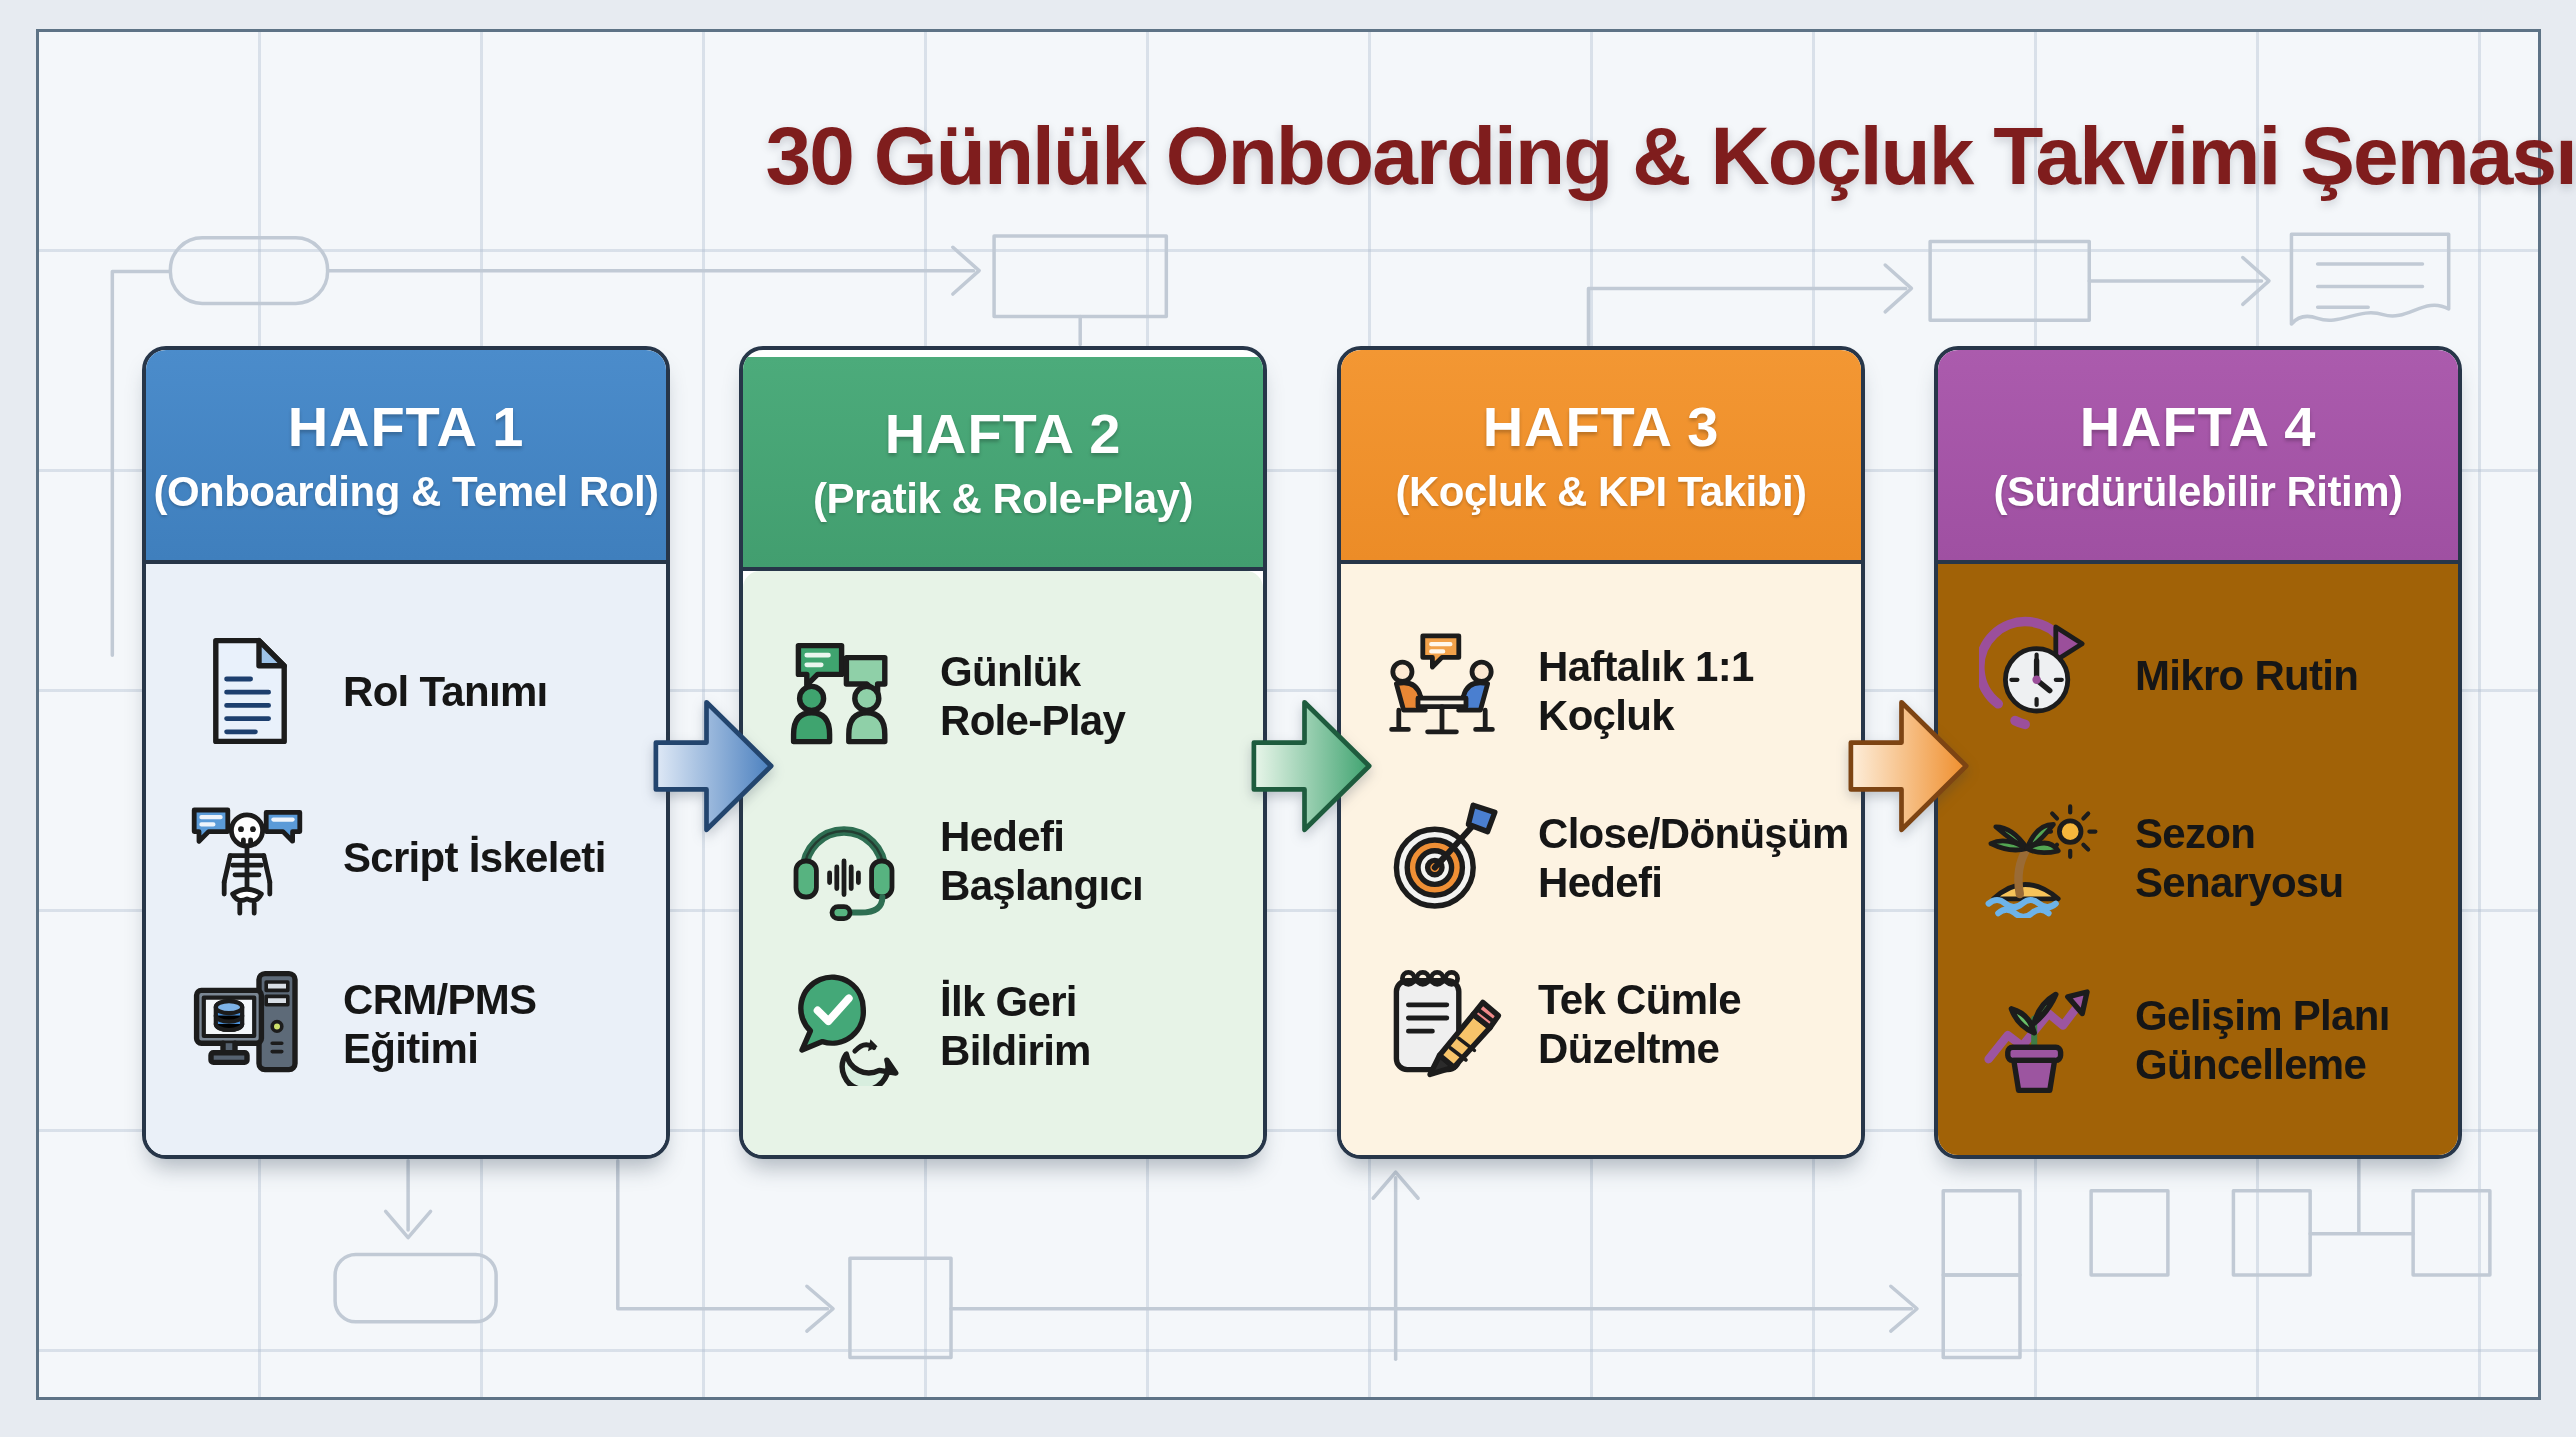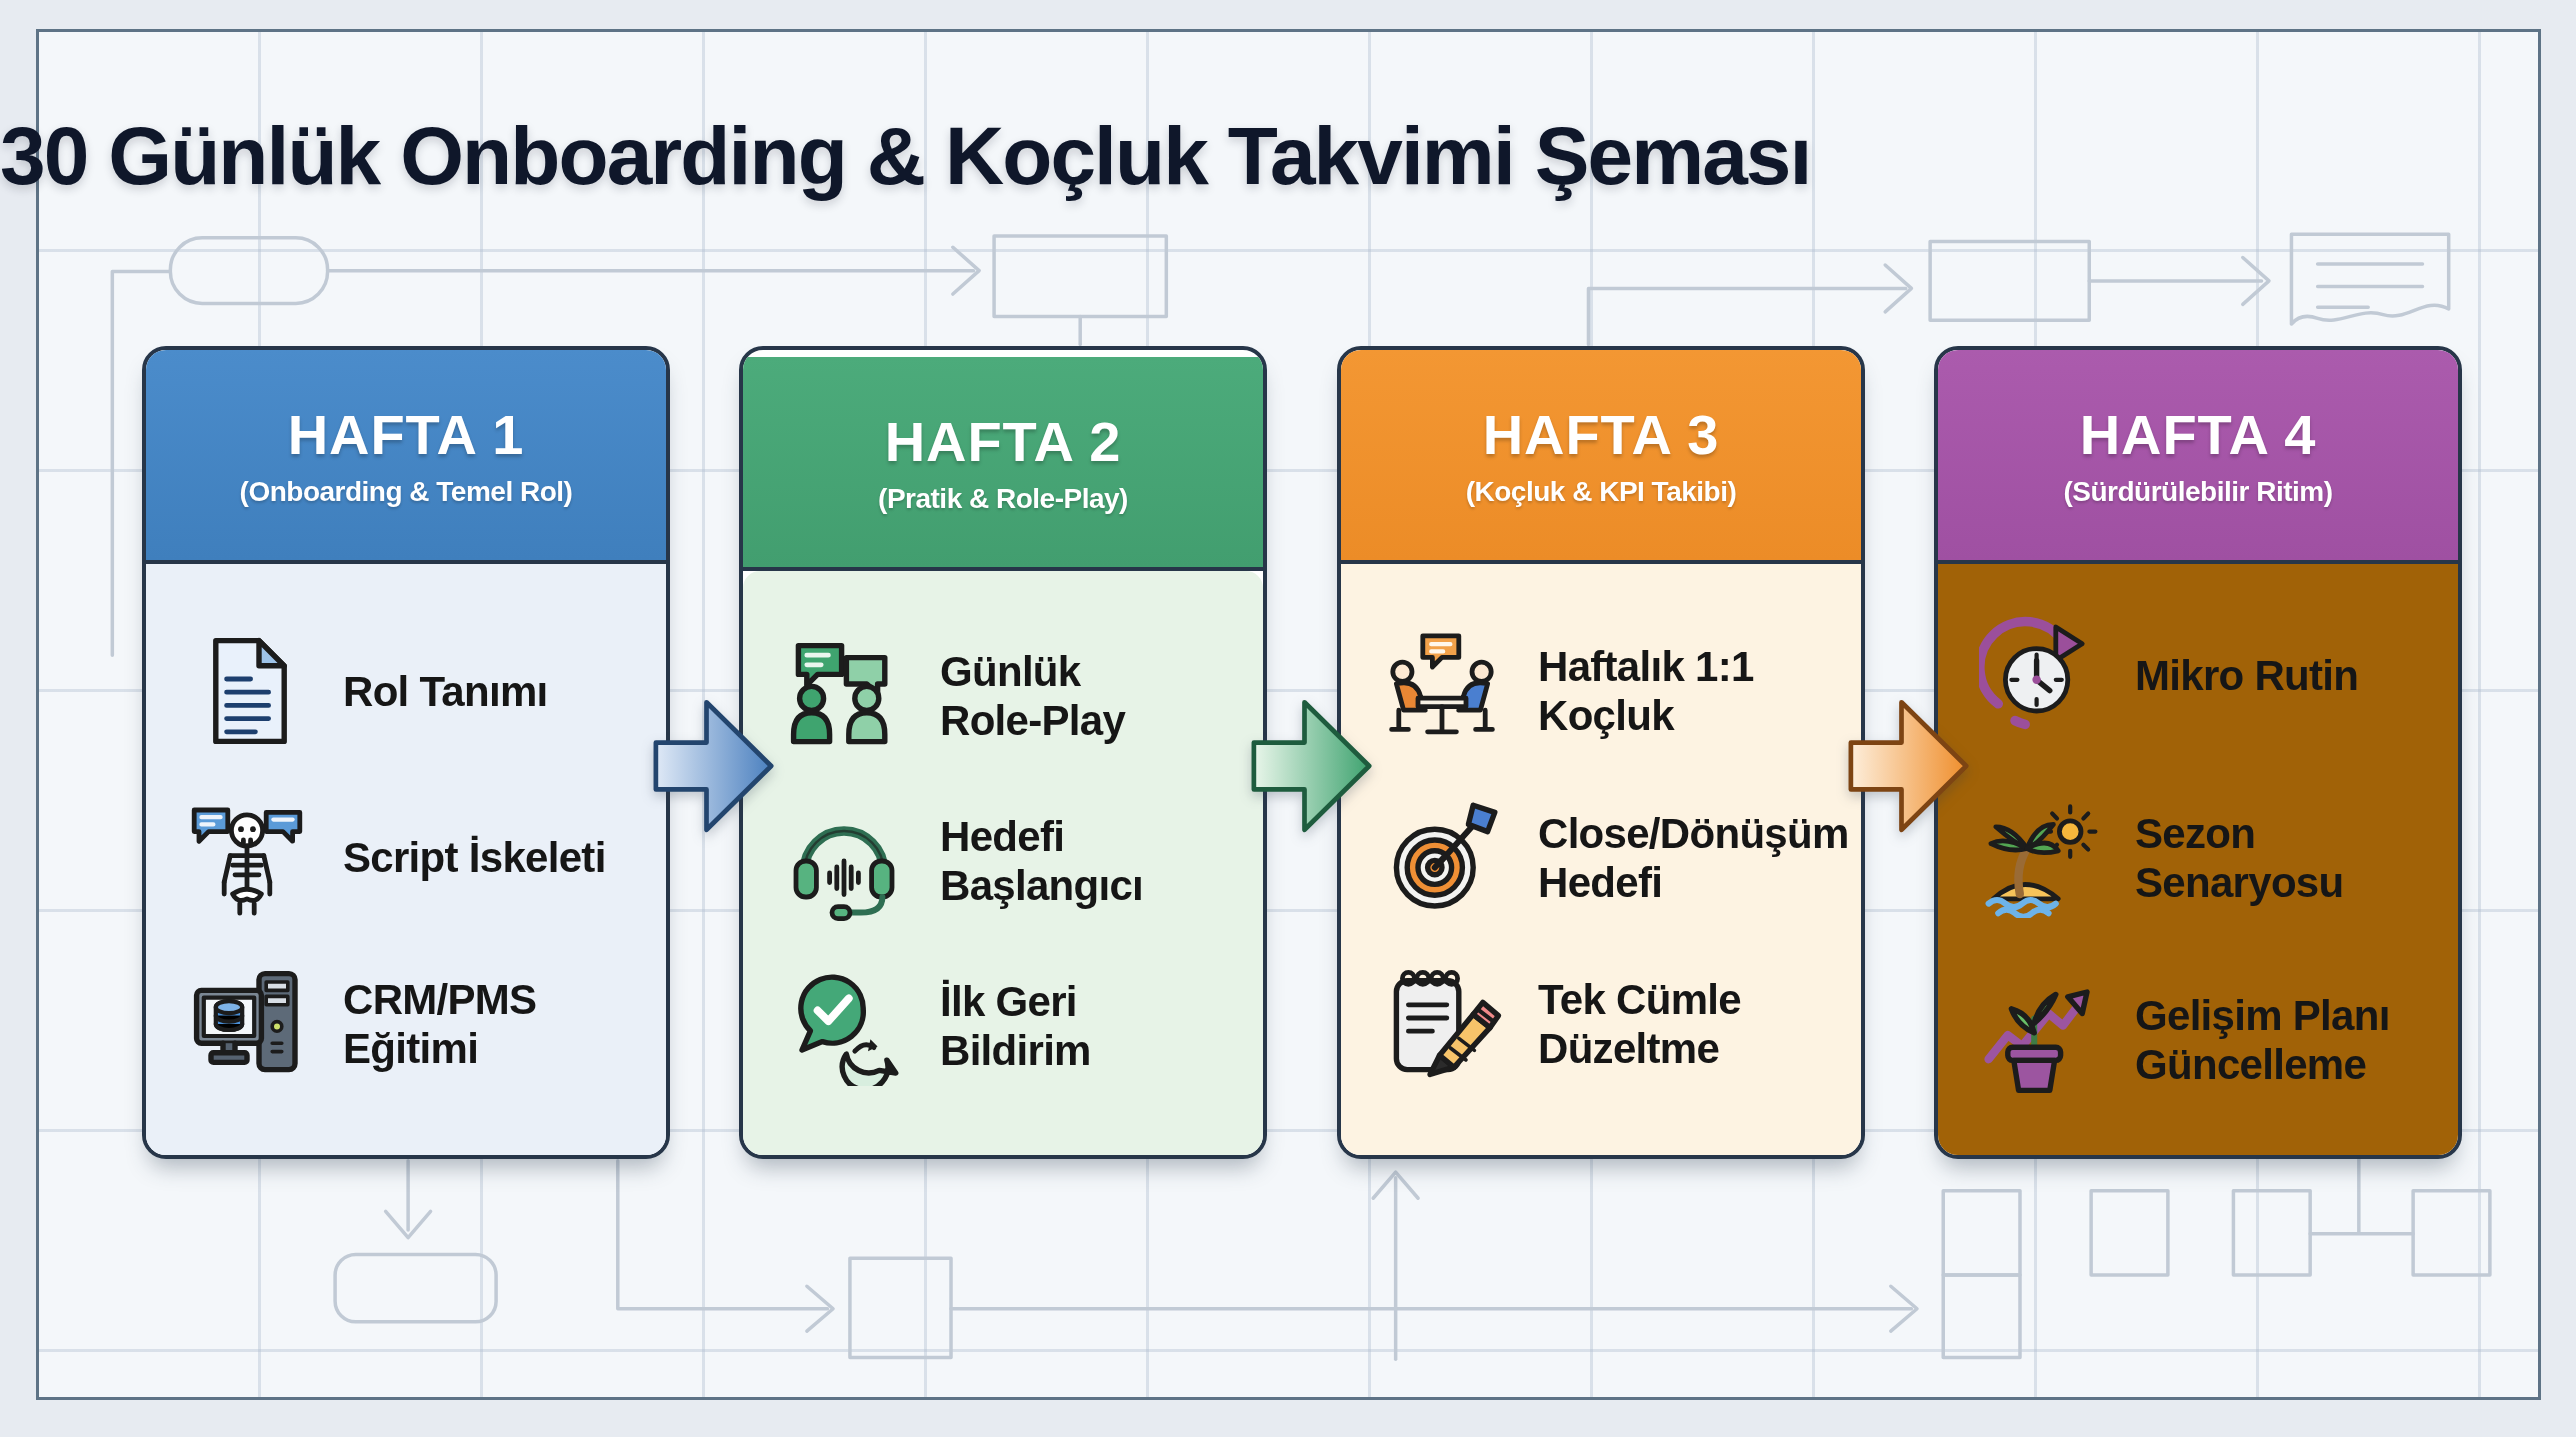--- a/index.html
+++ b/index.html
@@ -12,22 +12,22 @@
   
   .panel{
     position:absolute;left:36px;top:29px;width:2499px;height:1365px;
     border:3.7px solid #5e7386;background-color:#f4f7fa;
     background-image:
       repeating-linear-gradient(to right, transparent 0 219px, rgba(176,190,208,.40) 219px 222px),
       repeating-linear-gradient(to bottom, transparent 0 217px, rgba(176,190,208,.40) 217px 220px);
   }
   
   .title{
-    position:absolute;left:0;top:54px;width:100%;text-align:left;
-    font-size:82px;font-weight:700;color:#0f172a;letter-spacing:-1.9px;
+    position:absolute;left:0;top:54px;width:100%;text-align:right;
+    font-size:82px;font-weight:700;color:#7f1d1d;letter-spacing:-1.9px;
     text-shadow:0 3.7px 9.4px rgba(20,30,45,.18);
   }
   
   .bgflow{position:absolute;left:0;top:0;width:2576px;height:1438px;pointer-events:none;}
   .bgflow *{vector-effect:non-scaling-stroke;}
   
   .card{
     position:absolute;top:346px;width:520px;height:805px;
     border:4.7px solid #273649;border-radius:24px;
     box-shadow:0 15px 22.5px -7.5px rgba(45,62,80,.35);
@@ -42,21 +42,21 @@
   }
   .w1 .card-header{background:linear-gradient(180deg,#4b8ccb,#3f7fbd);}
   .w2 .card-header{background:linear-gradient(180deg,#4cab7b,#429e6f);margin-top:7px;}
   .w3 .card-header{background:linear-gradient(180deg,#f39733,#ec8c27);}
   .w4 .card-header{background:linear-gradient(180deg,#ab5bad,#9f50a2);}
   .w1 .card-body{background:#eaf0f8;}
   .w2 .card-body{background:#e7f3e7;border-radius:17px;}
   .w3 .card-body{background:#fdf3e2;}
   .w4 .card-body{background:#a16207;gap:32px;}
   .week-title{font-size:56px;font-weight:800;letter-spacing:0.9px;text-shadow:0 2.8px 3.7px rgba(0,0,0,.22);}
-  .week-subtitle{font-size:28px;font-weight:700;letter-spacing:-0.5px;text-shadow:0 1.9px 2.8px rgba(0,0,0,.20);}
+  .week-subtitle{font-size:42px;font-weight:700;letter-spacing:-0.5px;text-shadow:0 1.9px 2.8px rgba(0,0,0,.20);}
   .card-body{
     flex:1;display:flex;flex-direction:column;justify-content:space-evenly;
     padding:20.6px 26px 24px 41px;
   }
   .item{display:flex;align-items:center;gap:36px;}
   .item-icon{width:120px;height:120px;flex:0 0 120px;}
   .item-icon svg{width:120px;height:120px;display:block;}
   .item-label{
     font-size:42px;font-weight:600;color:#161616;line-height:1.17;
     letter-spacing:-0.7px;white-space:pre-line;

